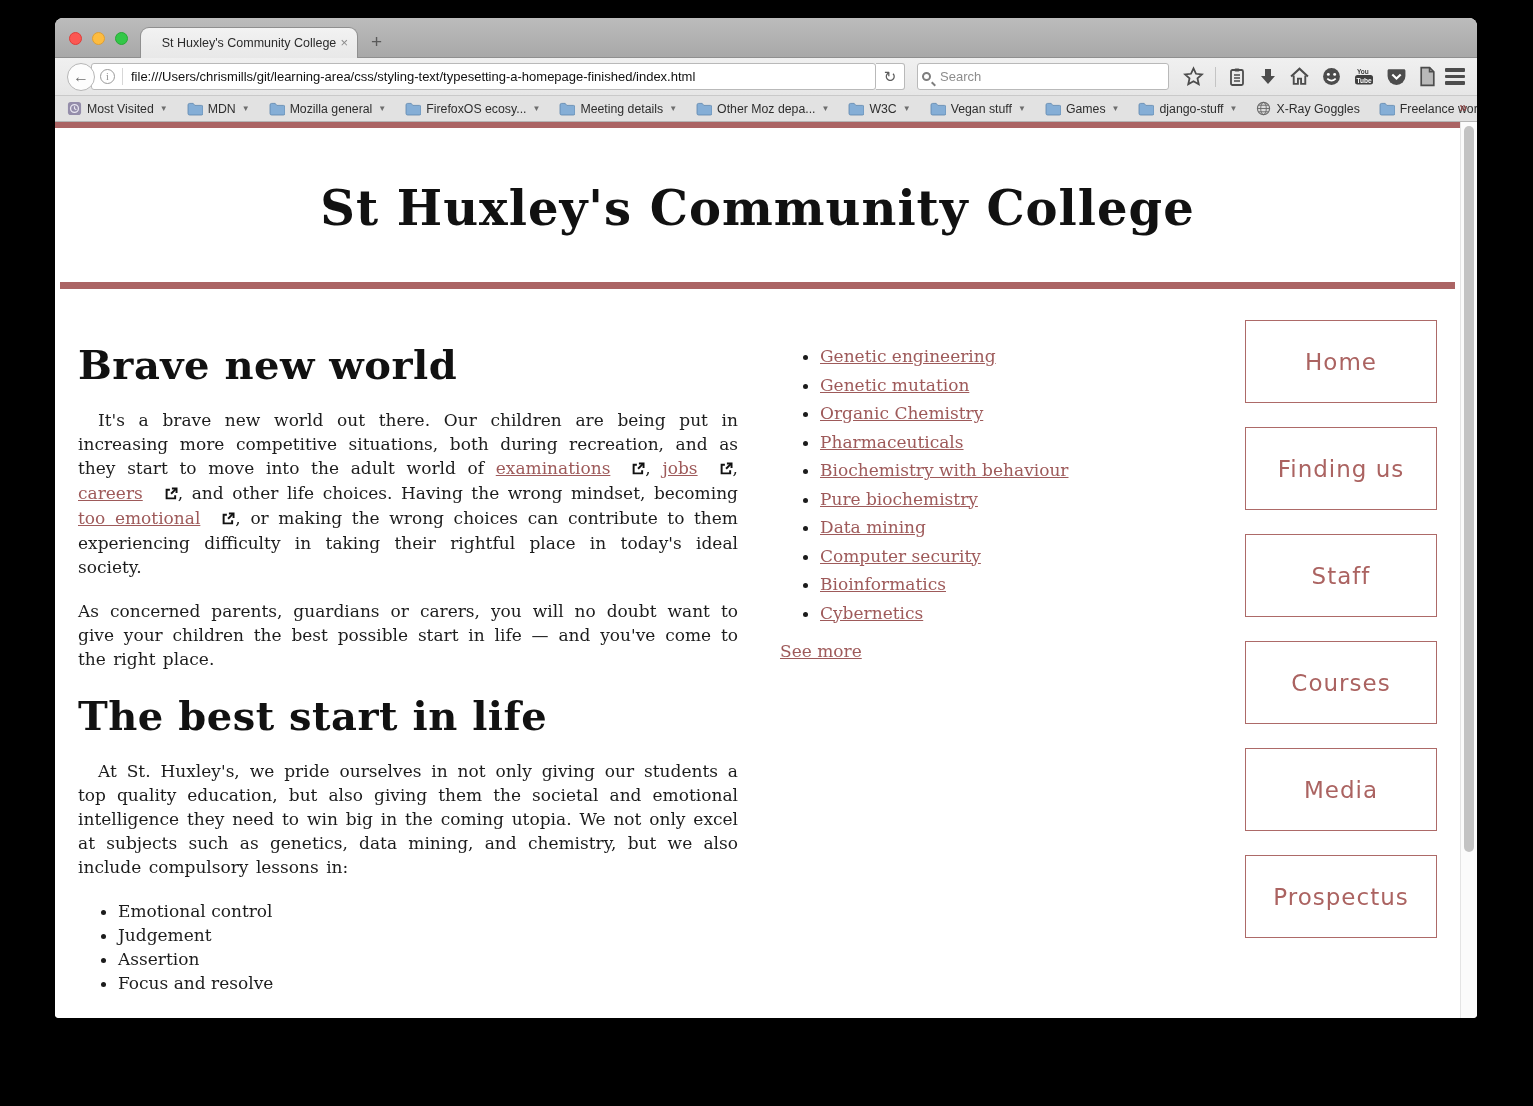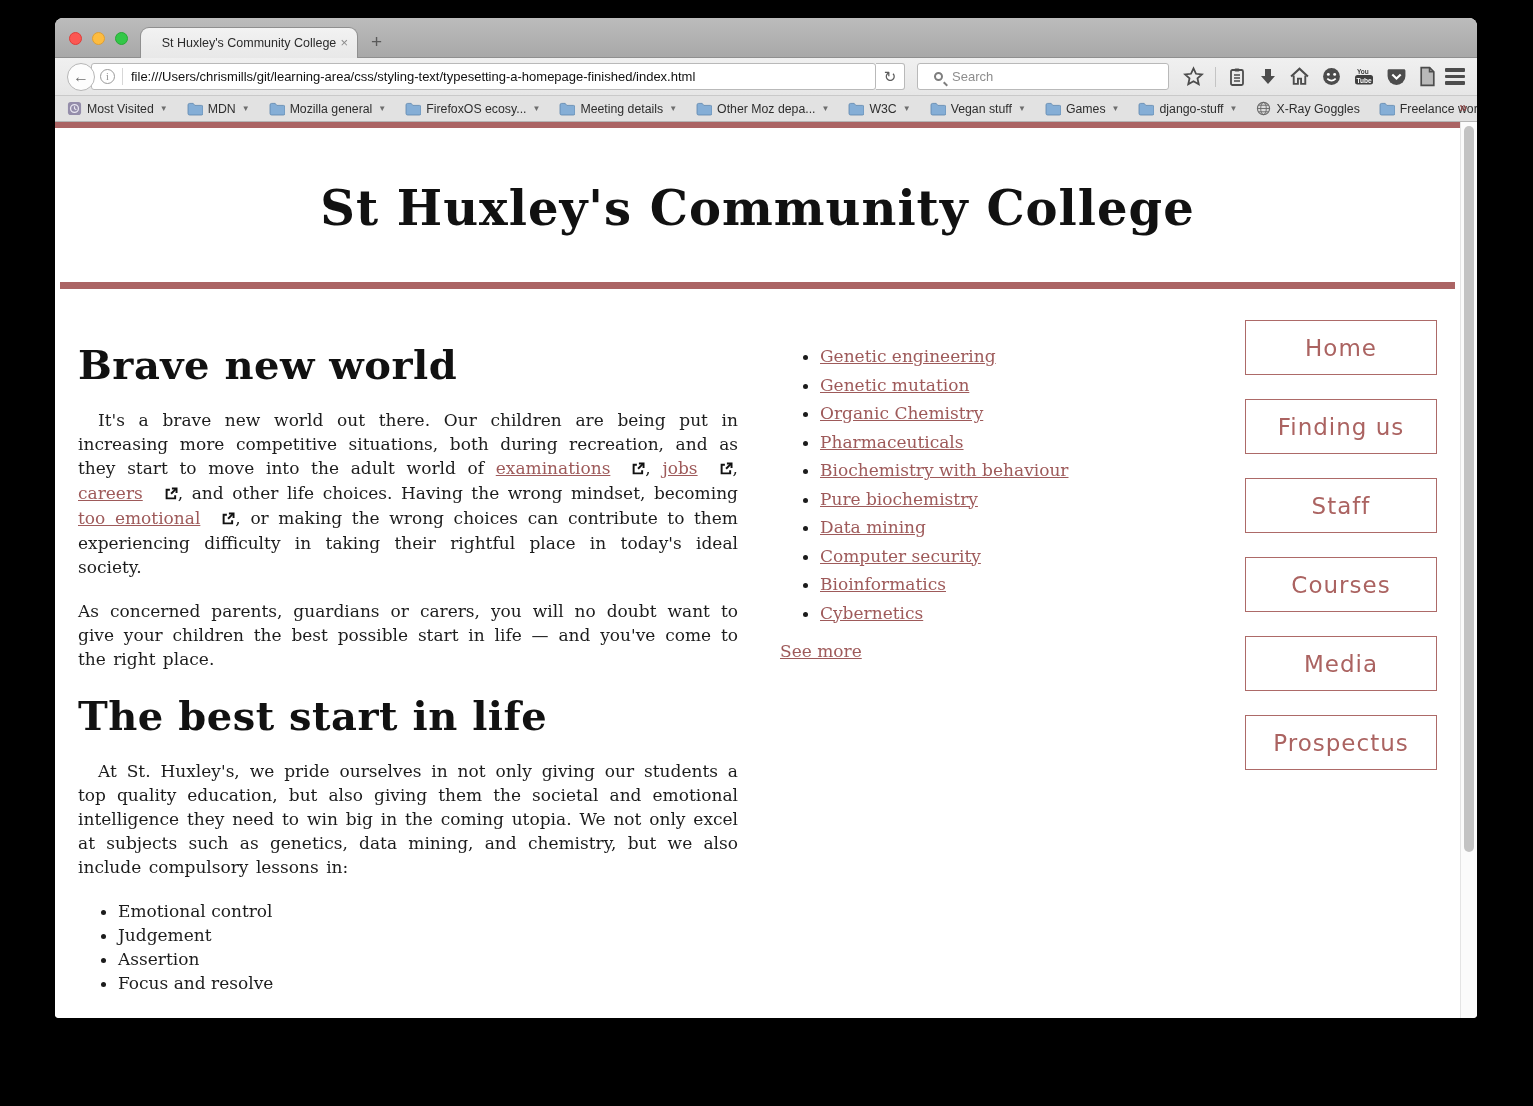--- a/index.html
+++ b/index.html
@@ -35,21 +35,21 @@
             display:flex; align-items:center; padding:0 8px; font-size:13px; color:#111; overflow:hidden; }
   .info-ic { width:15px; height:15px; border:1.5px solid #9a9a9a; border-radius:50%; color:#8b8b8b;
              font-size:10px; font-family:"Liberation Serif",serif; display:flex; align-items:center;
              justify-content:center; margin-right:7px; flex:none; }
   .url-sep { width:1px; height:17px; background:#d7d7d7; margin-right:8px; }
   .url-text { white-space:nowrap; }
   .reloadbtn { width:29px; height:27px; background:#fff; border:1px solid #b9b9b9; border-left:none;
                border-radius:0 3px 3px 0; margin-right:12px; display:flex; align-items:center;
                justify-content:center; color:#5c5c5c; font-size:15px; }
   .searchbox { width:252px; height:27px; background:#fff; border:1px solid #b9b9b9; border-radius:3px;
-               display:flex; align-items:center; padding:0 16px; margin-right:14px; }
+               display:flex; align-items:center; padding:0 4px; margin-right:14px; }
   .lens { width:9px; height:9px; border:2px solid #7e7e7e; border-radius:50%; position:relative; flex:none; }
   .lens::after { content:""; position:absolute; width:5px; height:2px; background:#7e7e7e;
                  transform:rotate(45deg); left:7px; top:9px; }
   .search-ph { color:#8d8d8d; font-size:13px; margin-left:9px; }
   .tb-icons { display:flex; align-items:center; gap:11px; }
   .tb-icons svg { display:block; }
   .tb-sep { width:1px; height:20px; background:#c4c4c4; }
   .hamburger { display:flex; flex-direction:column; gap:3px; margin-left:8px; }
   .hamburger i { width:20px; height:3.5px; background:#4c4c4c; border-radius:1px; display:block; }
 
@@ -84,21 +84,21 @@
   .indent { text-indent:20px; }
   .col-left ul { margin:20px 0 0 0; padding-left:40px; }
   .col-left ul li, .col-left ol li { font-size:17px; line-height:24px; margin-bottom:0; }
   a.rlink { color:#9e5a5a; text-decoration:underline; }
   .ext { display:inline-block; vertical-align:-1px; margin-left:2px; }
 
   .col-mid ul { margin:22px 0 0 0; padding-left:40px; }
   .col-mid li { font-size:17px; line-height:28.5px; }
   .see-more { display:inline-block; margin-top:14px; font-size:17px; }
 
-  .navbtn { height:55px; border:1.5px solid #ad6a68; display:flex; align-items:center; justify-content:center;
+  .navbtn { height:83px; border:1.5px solid #ad6a68; display:flex; align-items:center; justify-content:center;
             color:#ab6361; font-size:23px; letter-spacing:1px; margin-bottom:24px;
             font-family:"DejaVu Sans", sans-serif; cursor:pointer;margin-left:48px; }
 </style>
 </head>
 <body>
 
 <div class="stage">
   <div class="window">
 
     <div class="tabstrip">

